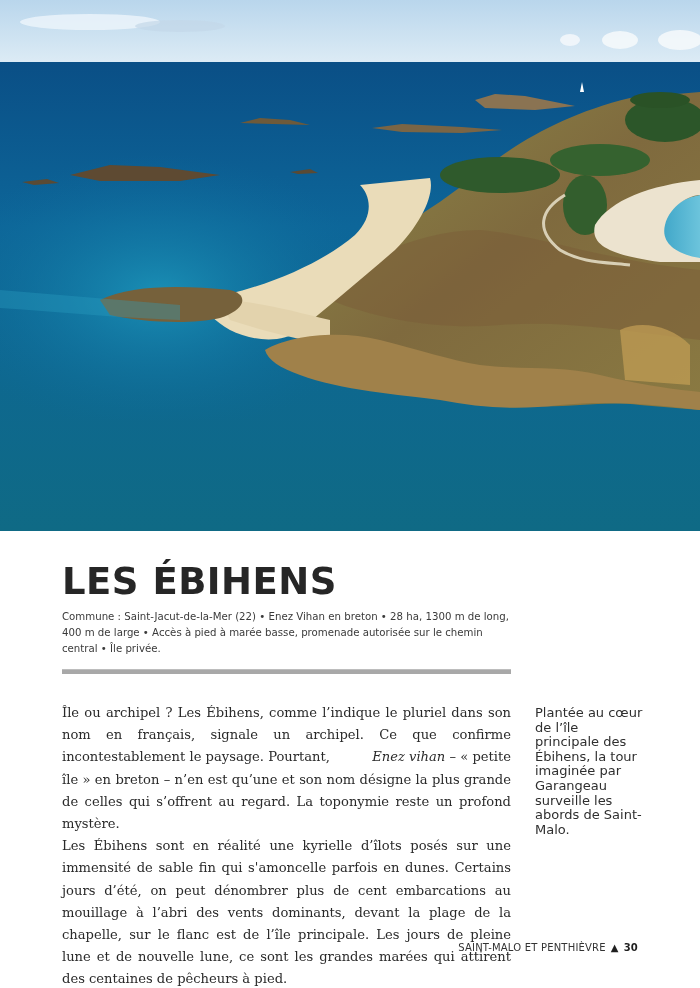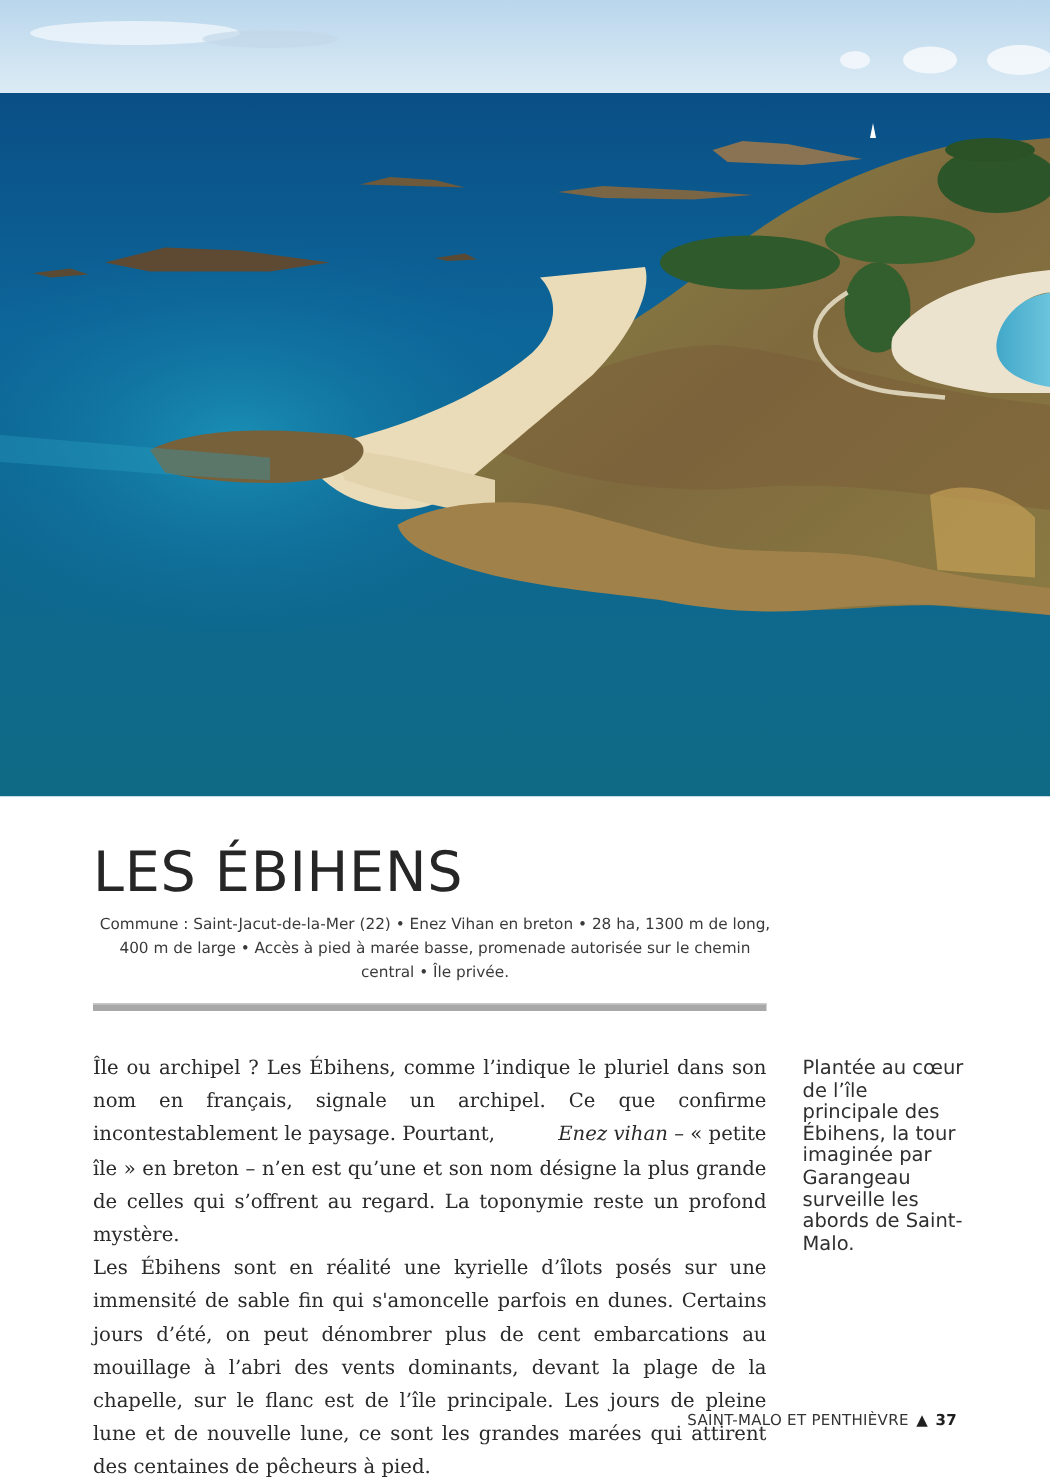--- a/index.html
+++ b/index.html
@@ -6,26 +6,26 @@
     body {
       width: 700px; height: 988px; background: #ffffff; position: relative; overflow: hidden;
       font-family: "DejaVu Sans", sans-serif; color: #2a2a2a;
     }
     .photo {
       position: absolute; left: 0; top: 0; width: 700px; height: 531px; overflow: hidden;
     }
     .photo svg { display: block; }
     .title {
       position: absolute; left: 62px; top: 560px;
-      font-family: "DejaVu Sans", sans-serif; font-weight: normal;
+      font-family: "DejaVu Sans", sans-serif; font-weight: bold;
       font-size: 37px; letter-spacing: 0.5px; color: #262626; line-height: 44px; margin: 0;
     }
     .facts {
       position: absolute; left: 62px; top: 609px; width: 456px;
-      font-family: "DejaVu Sans", sans-serif; font-size: 10.2px; line-height: 16px; color: #3a3a3a; text-align: center;
+      font-family: "DejaVu Sans", sans-serif; font-size: 10.2px; line-height: 16px; color: #3a3a3a;
     }
     .rule {
       position: absolute; left: 62px; top: 669px; width: 449px; height: 5px; background: #a8a8a8;
       border-top: 1px solid #bdbdbd; box-sizing: border-box;
     }
     .body-text {
       position: absolute; left: 62px; top: 702px; width: 449px;
       font-family: "DejaVu Serif", "Liberation Serif", serif; font-size: 13.1px; line-height: 22.2px;
       color: #2a2a2a; text-align: justify;
     }
@@ -129,14 +129,14 @@
 <div class="body-text">
   <p><span>Île ou archipel ? Les Ébihens, comme l’indique le pluriel dans son nom en français, signale un archipel. Ce que confirme incontestablement le paysage. Pourtant, </span><em>Enez vihan</em><span> – « petite île » en breton – n’en est qu’une et son nom désigne la plus grande de celles qui s’offrent au regard. La toponymie reste un profond mystère.</span></p>
   <p>Les Ébihens sont en réalité une kyrielle d’îlots posés sur une immensité de sable fin qui s'amoncelle parfois en dunes. Certains jours d’été, on peut dénombrer plus de cent embarcations au mouillage à l’abri des vents dominants, devant la plage de la chapelle, sur le flanc est de l’île principale. Les jours de pleine lune et de nouvelle lune, ce sont les grandes marées qui attirent des centaines de pêcheurs à pied.</p>
 </div>
 
 <div class="caption">Plantée au cœur de l’île principale des Ébihens, la tour imaginée par Garangeau surveille les abords de Saint-Malo.</div>
 
 <div class="footer">
   <span>SAINT-MALO ET PENTHIÈVRE</span>
   <span class="tri">▲</span>
-  <span class="pg">37</span>
+  <span class="pg">30</span>
 </div>
 
 </body></html>

